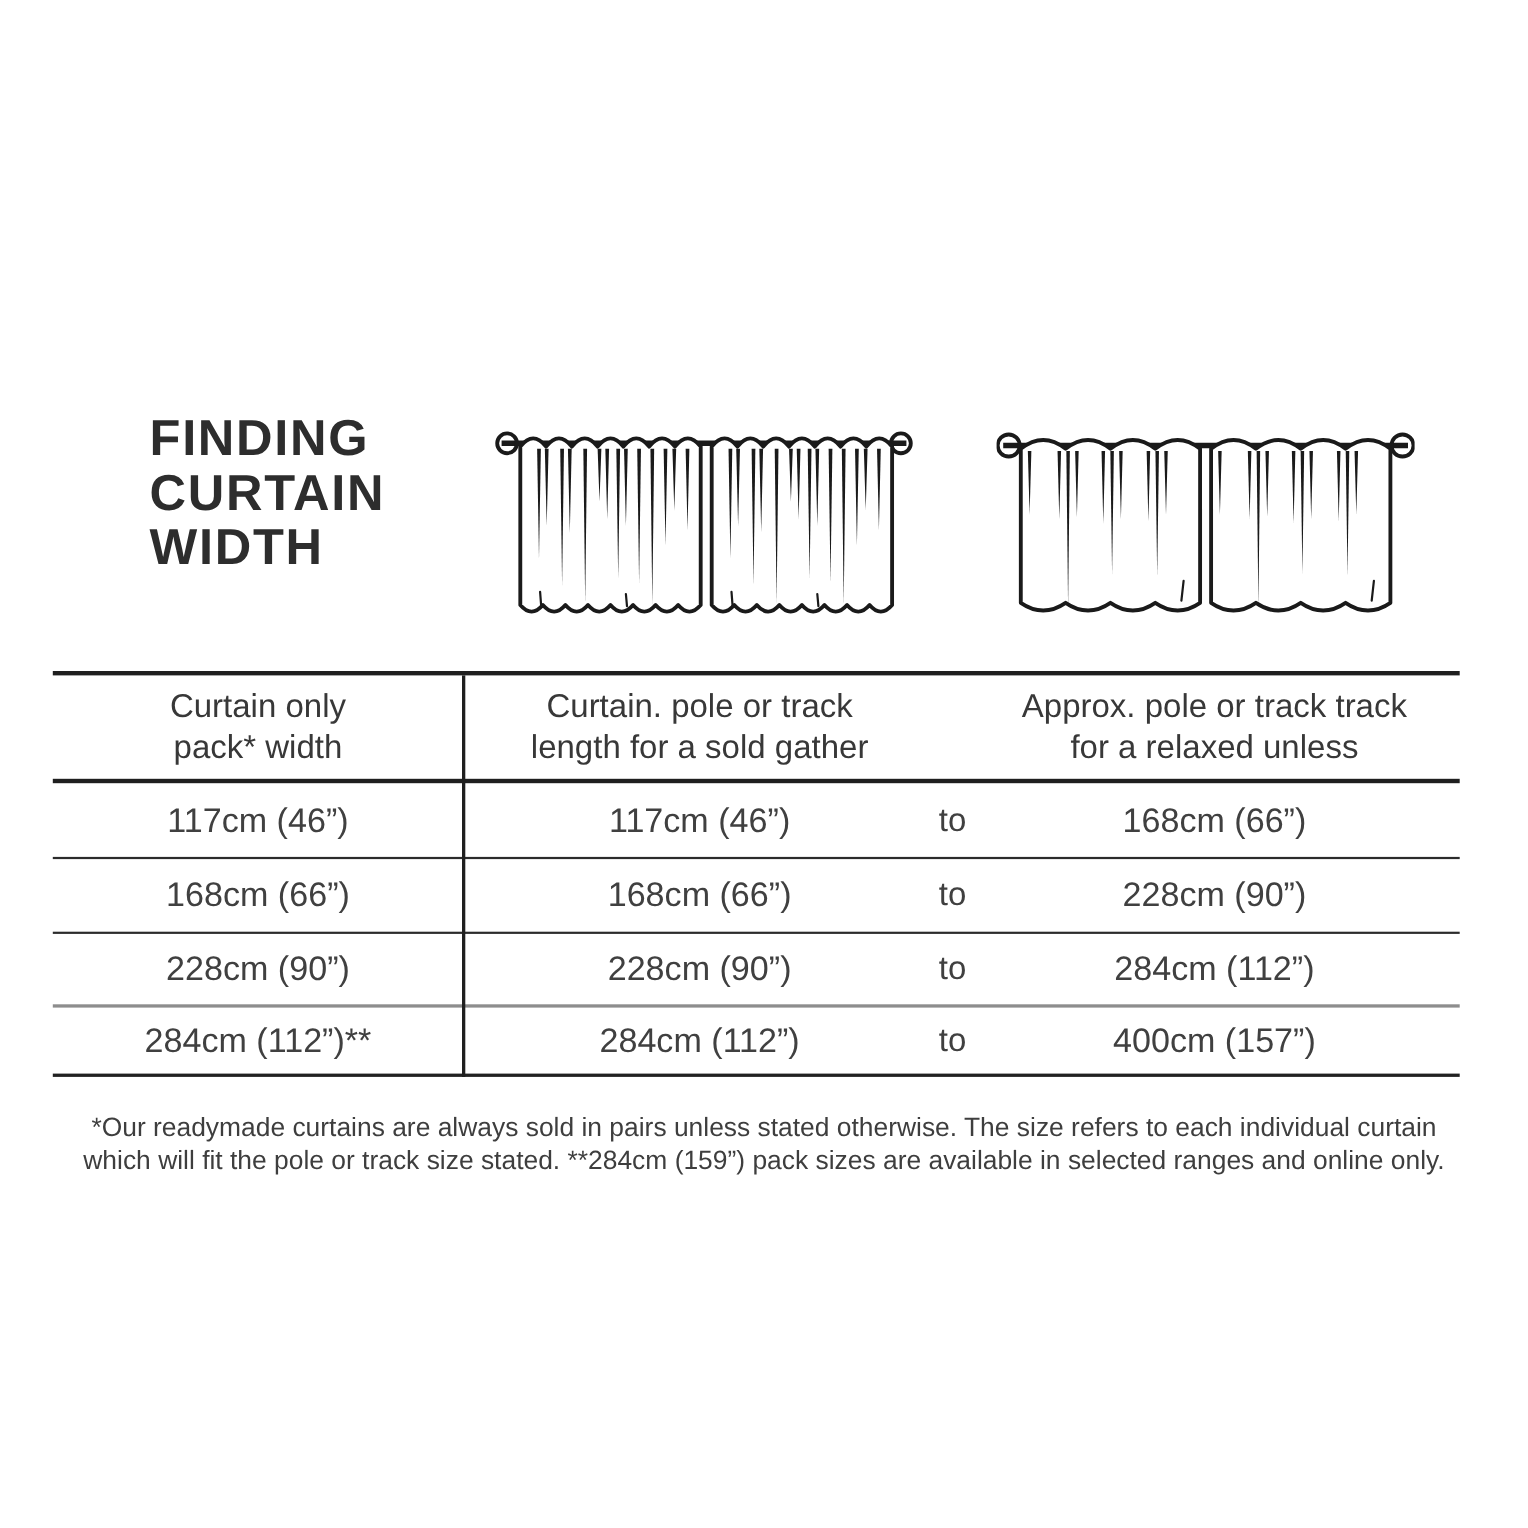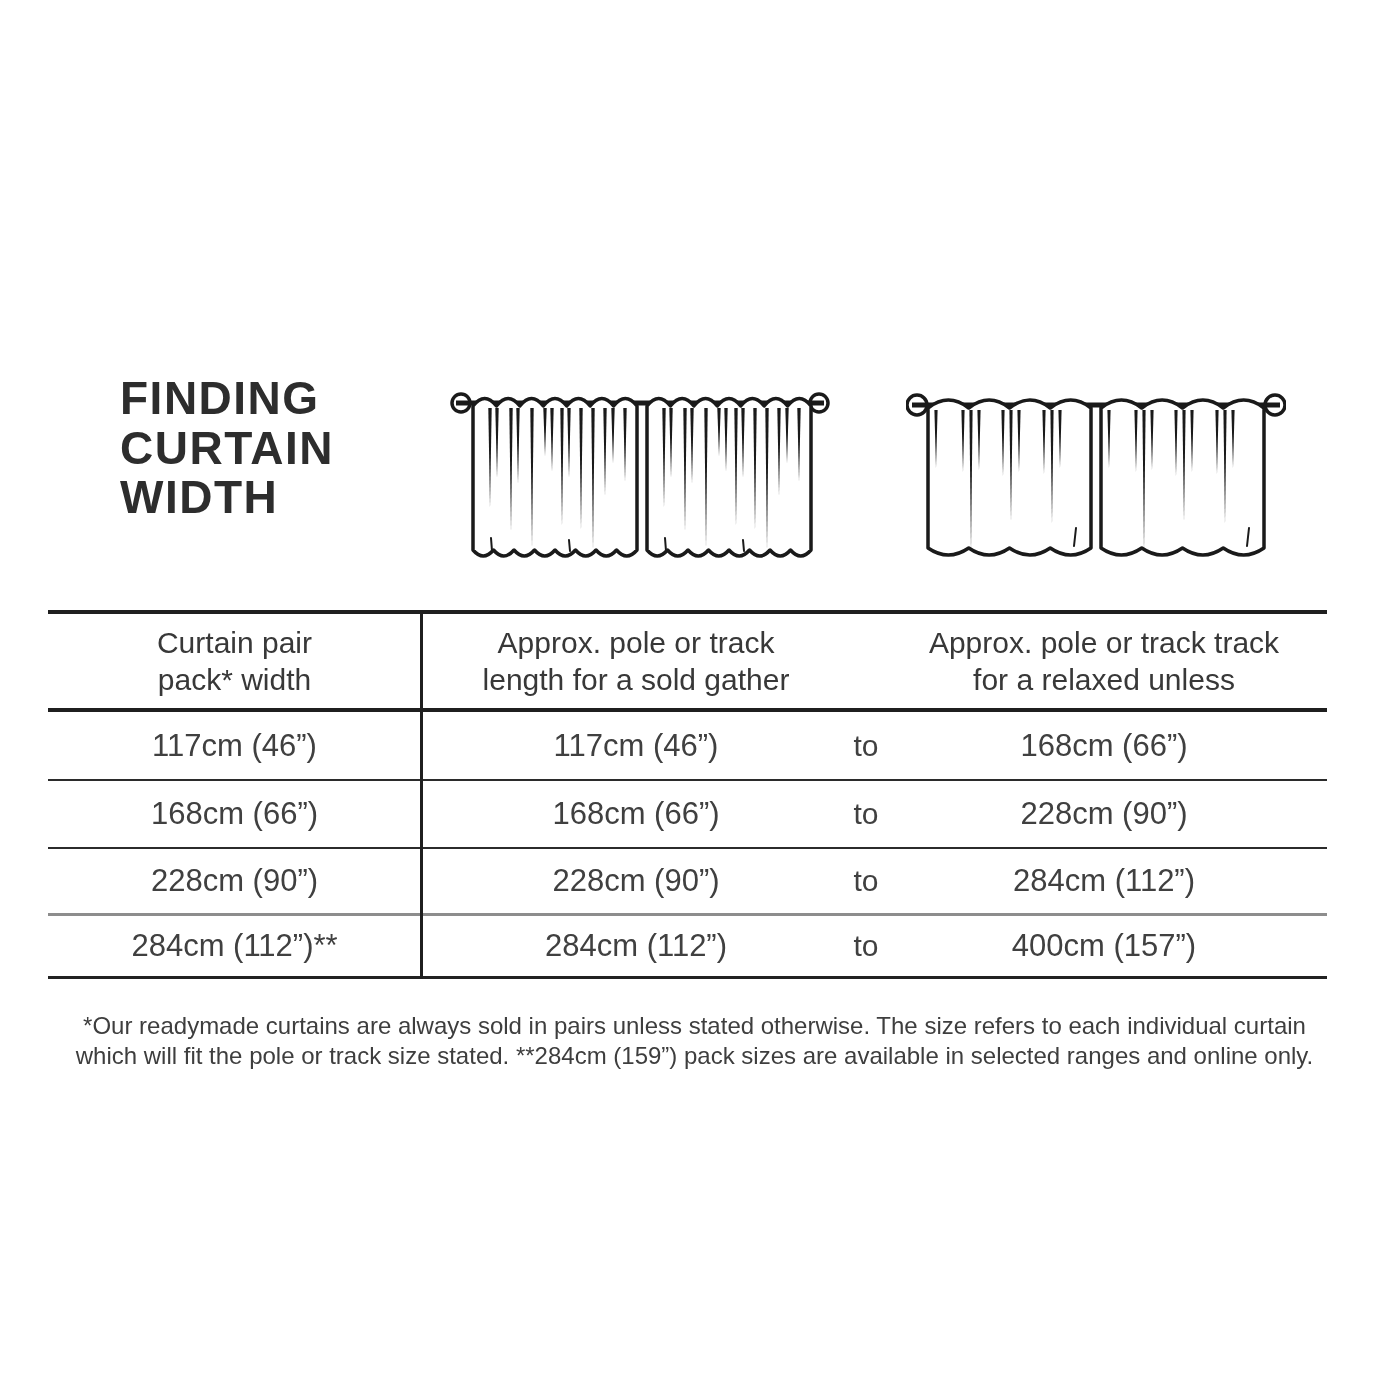--- a/index.html
+++ b/index.html
@@ -6,21 +6,21 @@
   .page{
     position:relative;
     width:1389px;height:1389px;
     background:#fff;
     font-family:"Liberation Sans", sans-serif;
     color:#3a3a3a;
     overflow:hidden;
   }
   
   .title{
-    position:absolute;left:120px;top:374px;
+    position:absolute;left:136px;top:374px;
     font-size:46px;font-weight:bold;letter-spacing:1.5px;
     line-height:49.5px;color:#2d2d2d;
   }
   
   .illus{position:absolute;top:380px;width:380px;height:190px;}
   .illus-full{left:450px;}
   .illus-relaxed{left:906px;}
   .illus svg{display:block;width:100%;height:100%;}
   .illus .ln{stroke:#1a1a1a;fill:none;}
   .illus .panel{stroke:#1a1a1a;stroke-width:3.5;fill:#fff;stroke-linejoin:round;}
@@ -128,25 +128,25 @@
       </g>
       <use href="#rg-panel" x="173"></use>
     </svg>
   </div>
 
   <div class="size-table">
     <div class="vdiv"></div>
 
     <div class="t-row t-head">
       <div class="cell">
-        <span class="hl">Curtain pair</span>
+        <span class="hl">Curtain only</span>
         <span class="hl">pack* width</span>
       </div>
       <div class="cell">
-        <span class="hl">Approx. pole or track</span>
+        <span class="hl">Curtain. pole or track</span>
         <span class="hl">length for a sold gather</span>
       </div>
       <div class="cell"></div>
       <div class="cell">
         <span class="hl">Approx. pole or track track</span>
         <span class="hl">for a relaxed unless</span>
       </div>
     </div>
 
     <div class="t-row t-data r1">

